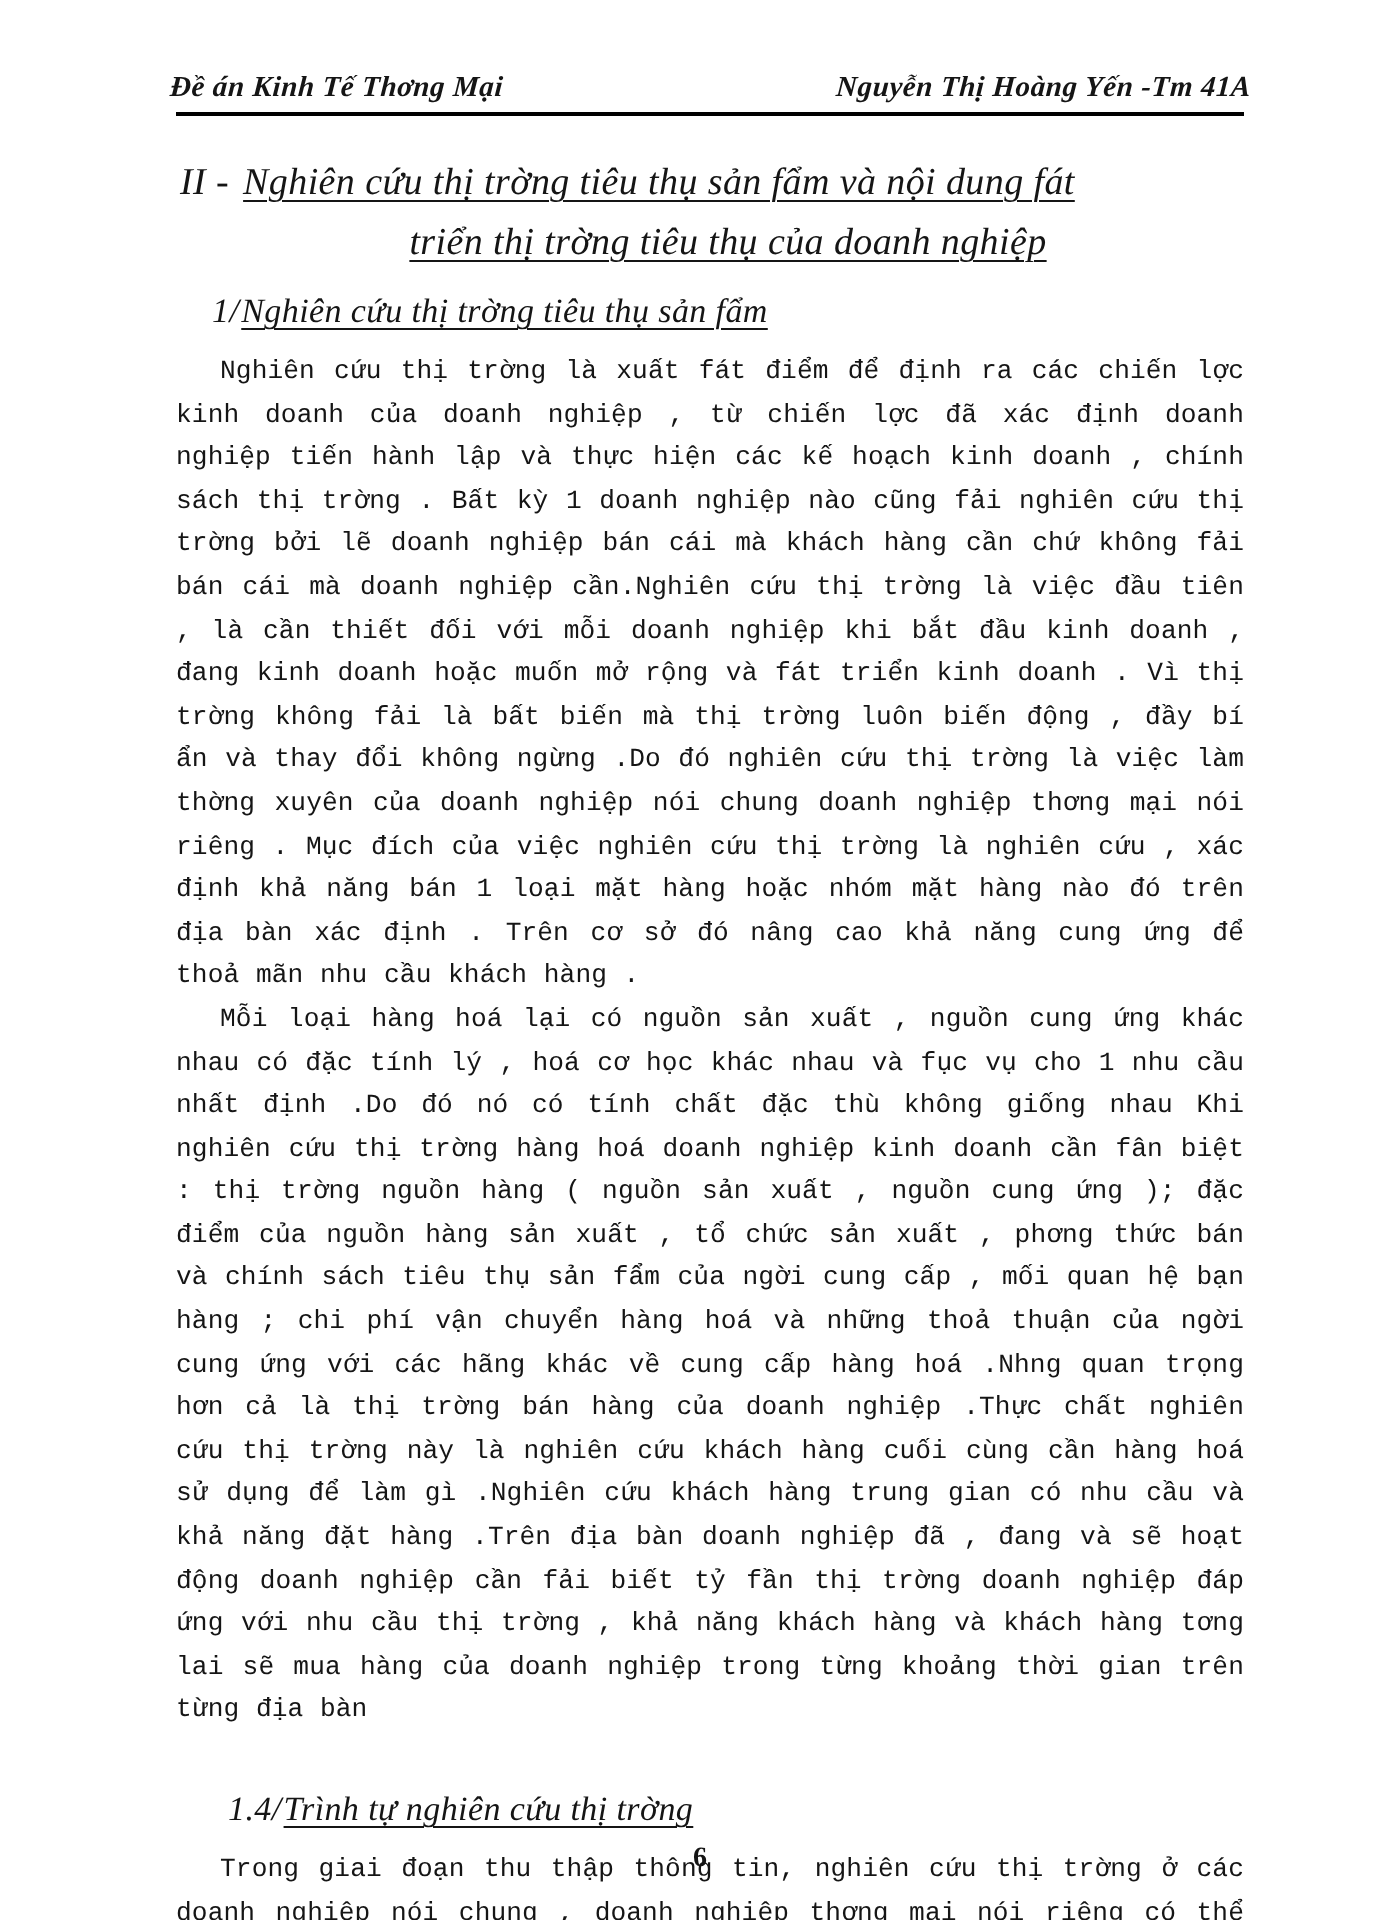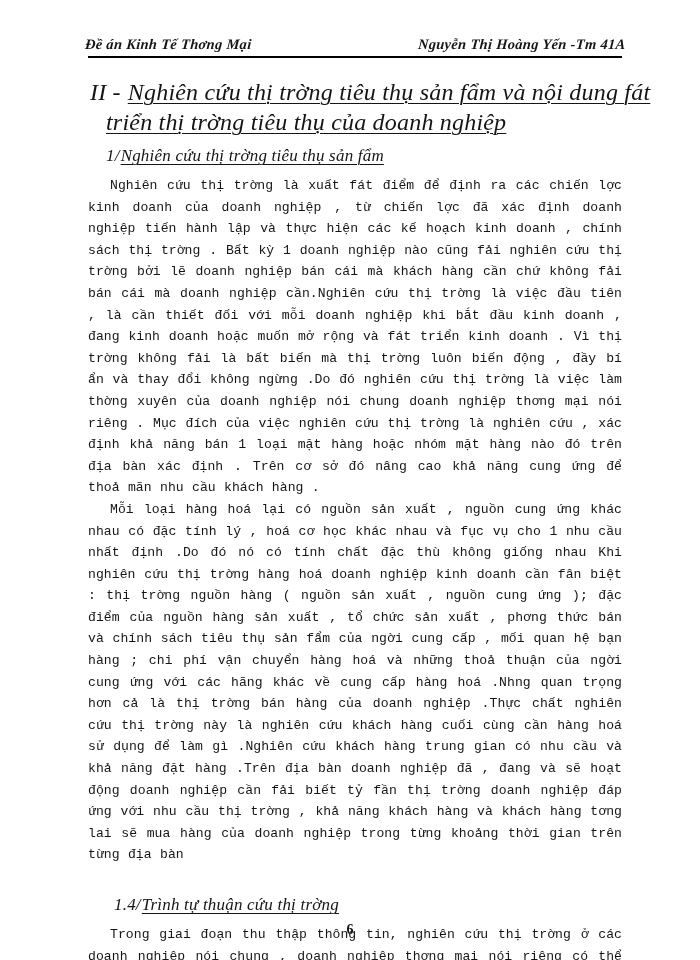--- a/index.html
+++ b/index.html
@@ -57,35 +57,35 @@
   p.body.indent { text-indent: 22px; font-family: Liberation Mono, monospace; }
   p.body.lastline-left { text-align: left; }
 
   .spacer-6  { height: 6px; }
   .spacer-10 { height: 10px; }
   .spacer-26 { height: 26px; }
 
   
   .heading-major {
     font-style: italic;
-    font-size: 24px;
+    font-size: 19px;
     line-height: 30px;
     letter-spacing: 0.2px;
     white-space: nowrap;
   }
   .heading-major .numeral {
     margin-right: 7px;
   }
   .heading-major .titled {
     text-decoration: underline;
     text-underline-offset: 3px;
     text-decoration-thickness: 1px;
   }
   .heading-major.line1 { text-align: left; padding-left: 2px; }
-  .heading-major.line2 { padding-left: 18px; }
+  .heading-major.line2 { text-align: center; padding-left: 18px; }
 
   
   .heading-sub {
     font-style: italic;
     font-size: 17px;
     line-height: 26px;
     letter-spacing: 0.2px;
     white-space: nowrap;
     padding-left: 18px;
   }
@@ -137,21 +137,21 @@
 
   <div class="spacer-6"></div>
 
   <p class="body indent">Nghiên cứu thị trờng   là xuất fát điểm để định ra các chiến lợc   kinh doanh của doanh nghiệp , từ chiến lợc   đã xác định doanh nghiệp tiến hành lập và thực hiện các kế hoạch kinh doanh , chính sách thị trờng   . Bất kỳ 1 doanh nghiệp nào cũng fải nghiên cứu thị trờng   bởi lẽ doanh nghiệp bán cái mà khách hàng  cần chứ không fải bán cái mà doanh nghiệp cần.Nghiên cứu thị trờng   là việc đầu tiên , là cần thiết đối với mỗi doanh nghiệp khi bắt đầu kinh doanh , đang kinh doanh hoặc muốn mở rộng và fát triển kinh doanh . Vì thị trờng   không fải là bất biến mà thị trờng   luôn biến động , đầy bí ẩn và thay đổi không ngừng .Do đó  nghiên cứu  thị trờng    là việc làm thờng   xuyên của doanh nghiệp nói chung  doanh nghiệp thơng   mại nói riêng . Mục đích của việc nghiên cứu thị trờng là nghiên cứu , xác định khả năng bán 1 loại mặt hàng hoặc nhóm mặt hàng  nào đó trên địa bàn xác định . Trên cơ sở đó nâng cao khả năng cung ứng để thoả  mãn nhu cầu khách hàng .</p>
 
   <p class="body indent">Mỗi loại hàng hoá lại có nguồn sản xuất , nguồn cung ứng khác nhau có đặc tính lý , hoá cơ học khác nhau và fục vụ cho 1 nhu cầu nhất định .Do đó nó có tính chất đặc thù không giống nhau Khi  nghiên cứu thị trờng   hàng hoá doanh nghiệp kinh doanh cần fân biệt : thị trờng   nguồn hàng ( nguồn sản xuất , nguồn cung ứng ); đặc điểm của nguồn hàng sản xuất , tổ chức sản xuất , phơng   thức bán và chính  sách tiêu thụ sản fẩm của ngời   cung cấp , mối quan hệ bạn hàng ; chi phí vận chuyển hàng hoá và những thoả thuận của ngời   cung ứng với các hãng khác về cung cấp hàng hoá .Nhng   quan trọng hơn cả là thị trờng   bán hàng của doanh nghiệp .Thực chất nghiên cứu thị trờng   này là nghiên cứu khách hàng cuối cùng cần hàng hoá sử dụng để làm  gì  .Nghiên cứu khách hàng trung gian có nhu cầu và khả năng đặt hàng .Trên địa bàn doanh nghiệp đã , đang và sẽ hoạt động doanh nghiệp cần fải biết tỷ fần thị trờng   doanh nghiệp đáp ứng với nhu cầu thị trờng   , khả năng khách hàng và khách hàng tơng   lai sẽ mua hàng của doanh nghiệp  trong từng khoảng thời gian trên từng địa bàn</p>
 
   <div class="spacer-26"></div>
 
   <div class="heading-sub deep">
-    <span class="num">1.4/</span><span class="titled">Trình tự  thuận cứu thị trờng</span>
+    <span class="num">1.4/</span><span class="titled">Trình tự  nghiên cứu thị trờng</span>
   </div>
 
   <div class="spacer-6"></div>
 
 
   <p class="body indent">Trong giai đoạn thu thập thông tin, nghiên cứu thị trờng   ở các doanh nghiệp nói chung , doanh nghiệp thơng   mại nói riêng có thể theo trình tự sau : nghiên cứu khái  quát thị trờng   -&gt; nghiên cứu chi tiết thị trờng   . Tuy nhiên có thể theo trình tự ngợc   lại : nghiên cứu chi tiết thị trờng     -&gt; nghiên cứu khái quát thị trờng   . Trình tự trớc   sau này không</p>
 
   <div class="page-number">6</div>
 
 </div>

